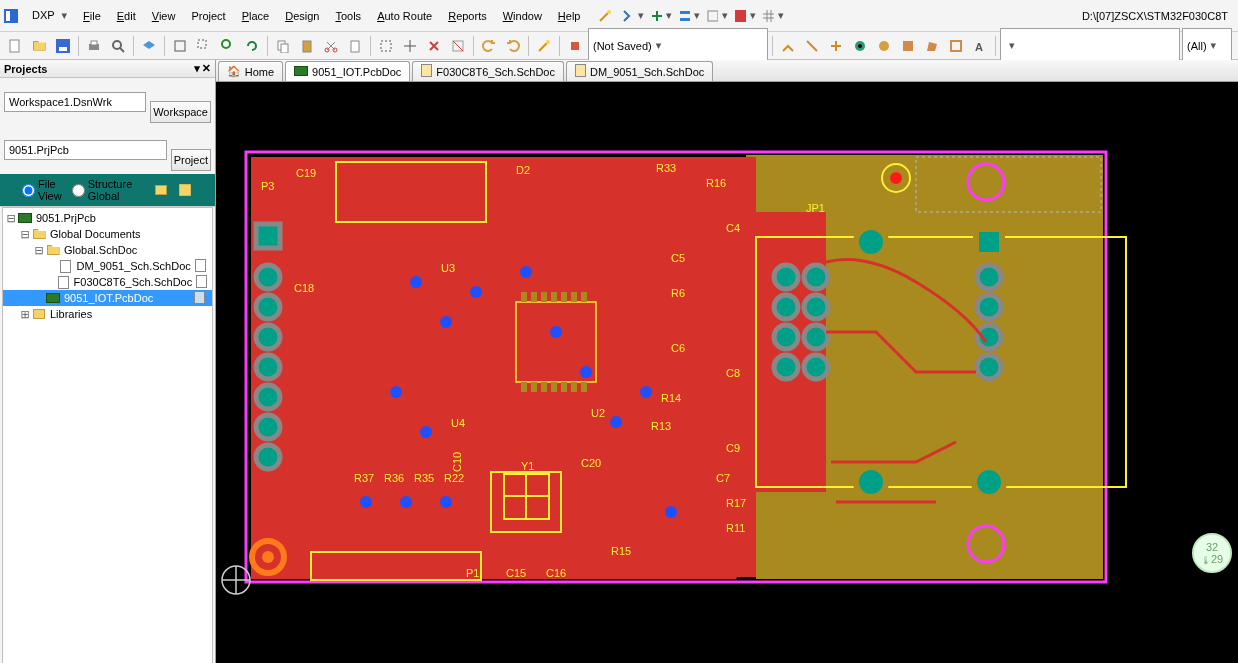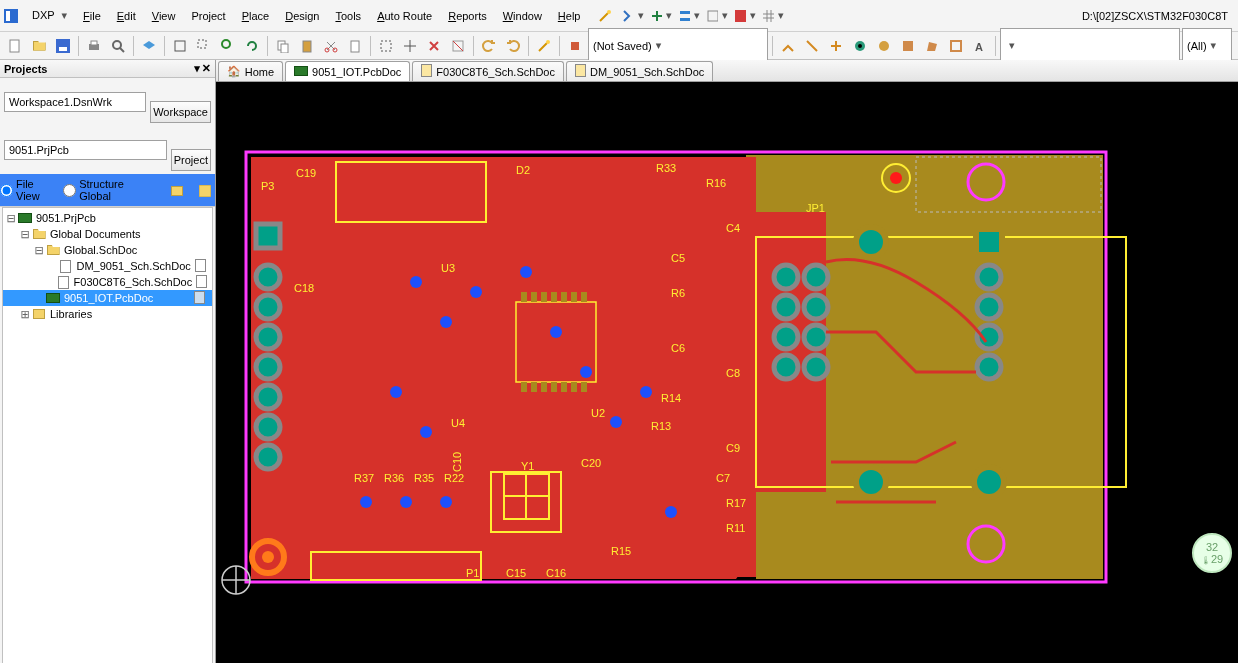--- a/index.html
+++ b/index.html
@@ -25,21 +25,21 @@
 
 .main { display: flex; height: calc(100% - 50px); }
 
 
 .panel { width: 216px; background: #f4f4f4; border-right: 1px solid #a0a0a0; display: flex; flex-direction: column; }
 .panel-header { height: 18px; background: linear-gradient(#f8f8f8,#e8e8e8); border-bottom: 1px solid #c0c0c0; display: flex; align-items: center; padding: 0 4px; font-weight: bold; }
 .panel-header .close-icons { margin-left: auto; display: flex; gap: 2px; }
 .panel-row { display: flex; gap: 4px; padding: 3px 4px; align-items: center; }
 .panel-row input, .panel-row select { flex: 1; height: 20px; border: 1px solid #a0a0a0; padding: 0 4px; background: #fff; }
 .panel-row button { height: 22px; padding: 0 2px; border: 1px solid #a0a0a0; background: linear-gradient(#fdfdfd,#e6e6e6); cursor: default; margin-top: 20px; }
-.view-row { display: flex; gap: 8px; padding: 4px 0; align-items: flex-end; border-bottom: 1px solid #d0d0d0; background: #3b82f6; }
+.view-row { display: flex; gap: 8px; padding: 4px 22px; align-items: center; border-bottom: 1px solid #d0d0d0; background: #0f766e; }
 .view-row label { display: flex; align-items: center; gap: 3px; }
 
 
 .tree { background: #fff; border: 1px solid #c0c0c0; margin: 0 2px 2px 2px; flex: 1; overflow: auto; padding: 2px 0; }
 .tree-row { display: flex; align-items: center; height: 16px; padding-right: 4px; white-space: nowrap; }
 .tree-row .twisty { width: 12px; text-align: center; color: #666; cursor: default; }
 .tree-row .icon { width: 16px; height: 14px; margin-right: 3px; display: inline-flex; align-items: center; justify-content: center; }
 .tree-row .label { flex: 1; }
 .tree-row .ext-icon { width: 14px; height: 14px; margin-left: 4px; }
 .tree-row.sel { background: #3399ff; color: #fff; }
@@ -125,21 +125,21 @@
           <rect width="12" height="12" fill="#d43a3a"></rect>
         </svg>
       </span>
     <span class="tb-btn tri-down">
         <svg width="12" height="12">
           <path d="M0 4 H12 M0 8 H12 M4 0 V12 M8 0 V12" stroke="#888"></path>
         </svg>
       </span>
   </div>
   <div class="spacer"></div>
-  <span class="path-label">D:\[02]ZSCX\STM32F030C8T</span>
+  <span class="path-label">D:\[07]ZSCX\STM32F030C8T</span>
 </div>
 
 <div class="toolbar">
   <span class="tb-btn">
       <svg width="14" height="14">
         <rect x="2" y="1" width="9" height="12" fill="#fff" stroke="#888"></rect>
       </svg>
     </span>
   <span class="tb-btn">
       <span class="ico ico-folder-open"></span>

